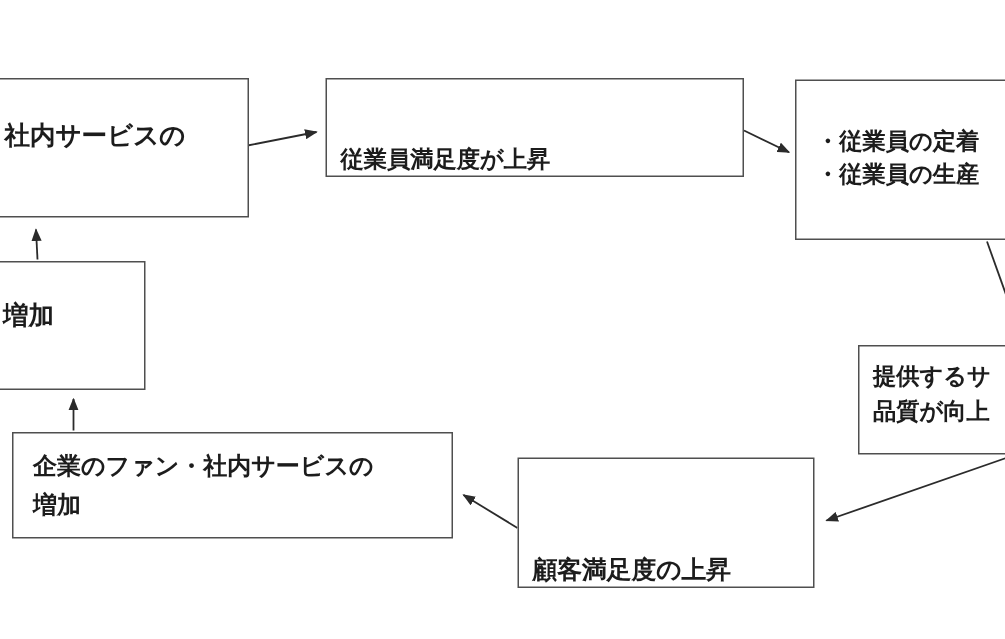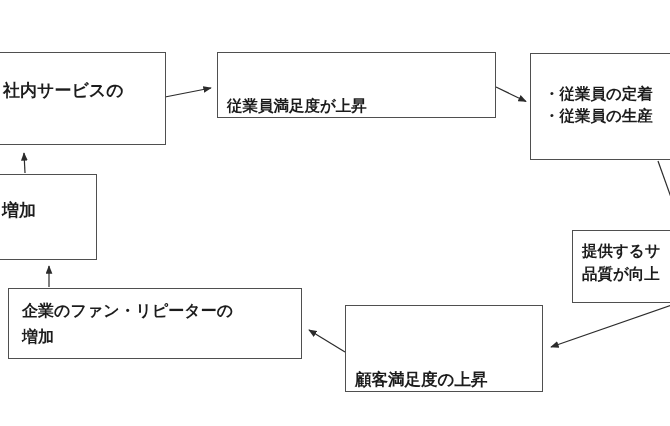--- a/index.html
+++ b/index.html
@@ -108,21 +108,21 @@
   <div class="node" id="n-service">
     <span class="lbl">提供するサ</span>
     <span class="lbl">品質が向上</span>
   </div>
 
   <div class="node" id="n-customer">
     <span class="lbl">顧客満足度の上昇</span>
   </div>
 
   <div class="node" id="n-fans">
-    <span class="lbl">企業のファン・リピーターの</span>
+    <span class="lbl">企業のファン・社内サービスの</span>
     <span class="lbl">増加</span>
   </div>
 
   <div class="node" id="n-increase">
     <span class="lbl">増加</span>
   </div>
 
 </div>
 
 </body></html>

